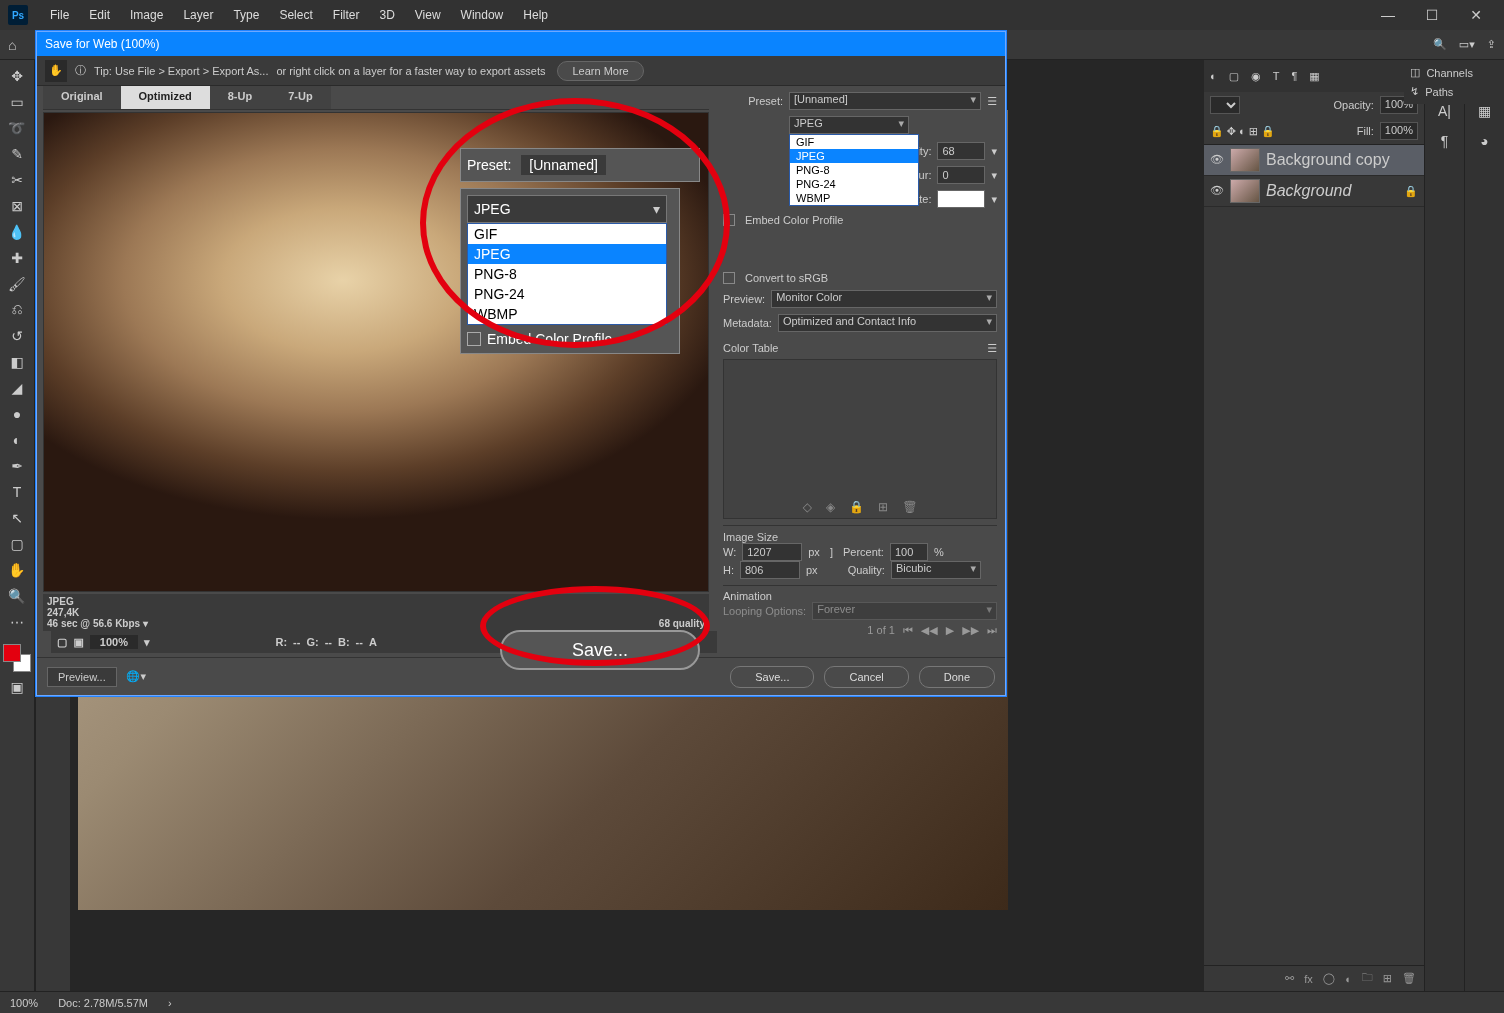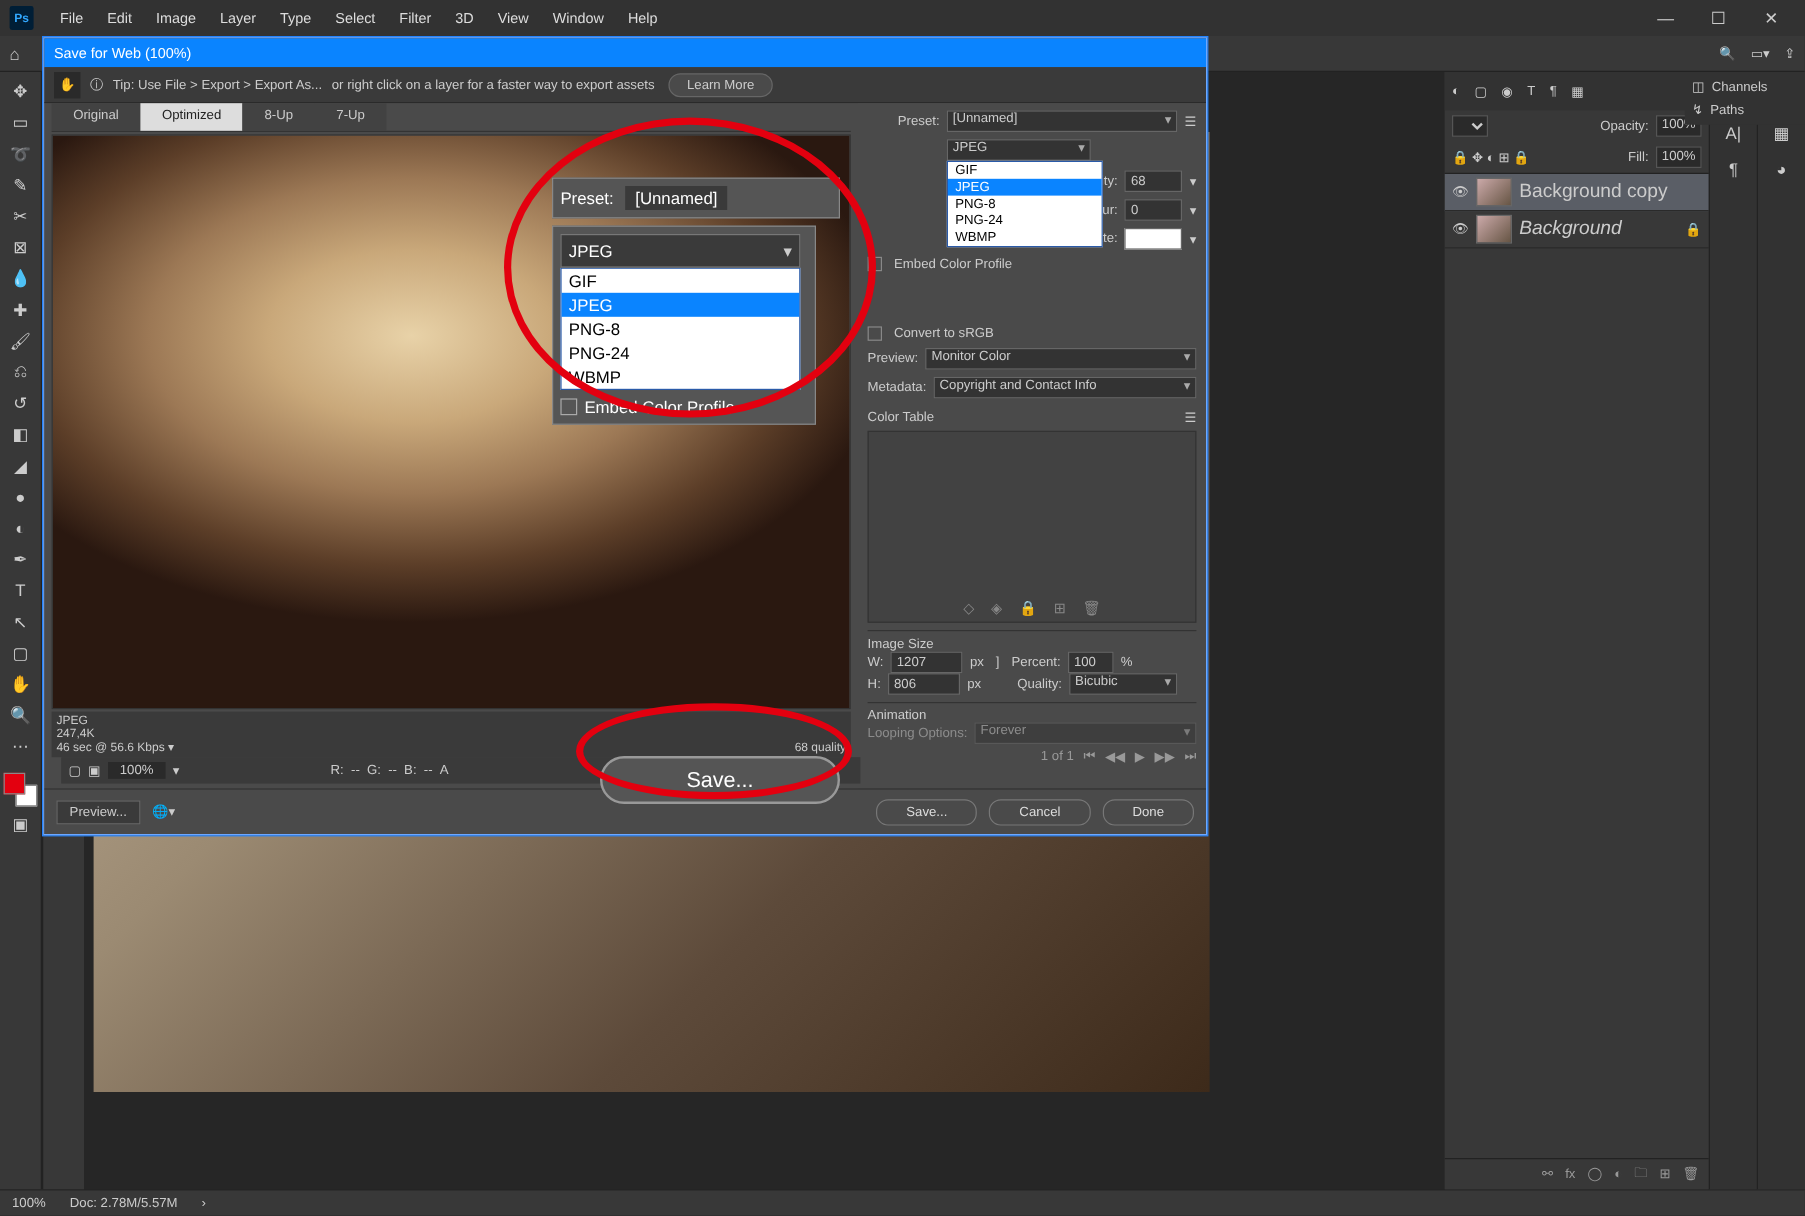--- a/index.html
+++ b/index.html
@@ -50,21 +50,21 @@
 .sfw-dialog { position:absolute; left:36px; top:31px; width:970px; height:665px; background:#4a4a4a; border:1px solid #6ea8ff; box-shadow: 0 0 0 1px #2384ff; z-index:50; display:flex; flex-direction:column; }
 .sfw-title { height:24px; background:#0a84ff; color:#fff; display:flex; align-items:center; padding:0 8px; font-size:12px; }
 .sfw-tip { height:30px; background:#3a3a3a; display:flex; align-items:center; padding:0 8px; gap:8px; font-size:11px; color:#ccc; border-bottom:1px solid #2a2a2a; }
 .hand-icon { width:22px; height:22px; background:#2a2a2a; display:flex; align-items:center; justify-content:center; }
 .learn-btn { background:#4a4a4a; border:1px solid #666; padding:3px 14px; color:#ccc; font-size:11px; border-radius:10px; margin-left:4px; }
 
 .sfw-body { flex:1; display:flex; background:#4a4a4a; }
 .sfw-tabs { height:24px; display:flex; border-bottom:1px solid #333; }
 .sfw-tab { padding: 4px 18px; font-size:11px; color:#ccc; background:#424242; }
 .sfw-tab.act { background:#ddd; color:#222; }
-.sfw-preview-area { flex:1; display:flex; flex-direction:column; padding:0 6px 4px 6px; position:relative; }
+.sfw-preview-area { flex:1; display:flex; flex-direction:column; padding:0 6px 4px 6px; position:relative;font-weight:bold; }
 .sfw-preview { flex:1; background:#fff; margin-top:2px; position:relative; overflow:hidden; border:1px solid #333; }
 .preview-img { width:100%; height:100%; background: radial-gradient(ellipse 60% 50% at 45% 35%, #e8d2a8 0%, #c9a87a 30%, #9c7855 55%, #5c3e28 80%, #2a1810 100%); }
 .sfw-preview-footer { display:flex; justify-content:space-between; padding:2px 4px; font-size:10px; background:#3a3a3a; margin-top:2px; }
 
 .sfw-side { width:290px; padding:6px 8px; display:flex; flex-direction:column; gap:6px; font-size:11px; color:#ccc; background:#4a4a4a; }
 .sfw-row { display:flex; align-items:center; gap:6px; }
 .sfw-label { width:60px; text-align:right; }
 .sfw-select { flex:1; background:#333; color:#ccc; border:1px solid #666; height:18px; font-size:11px; padding:0 4px; position:relative; }
 .sfw-select::after { content:"▾"; position:absolute; right:4px; color:#aaa; }
 .sfw-num { width:48px; background:#333; color:#ccc; border:1px solid #666; height:18px; font-size:11px; padding:0 4px; }
@@ -345,21 +345,21 @@
       <div class="sfw-row" style="margin-top:40px;">
           <span class="chk"></span>
           <span>Convert to sRGB</span>
         </div>
       <div class="sfw-row">
           <span>Preview:</span>
           <div class="sfw-select">Monitor Color</div>
         </div>
       <div class="sfw-row">
           <span>Metadata:</span>
-          <div class="sfw-select">Copyright and Contact Info</div>
+          <div class="sfw-select">Optimized and Contact Info</div>
         </div>
 
       <div style="margin-top:4px;">
         <div style="display:flex; justify-content:space-between;">
             <span>Color Table</span>
             <span>☰</span>
           </div>
         <div class="sfw-ctable">
           <div class="ct-icons">
             <span>◇</span>

